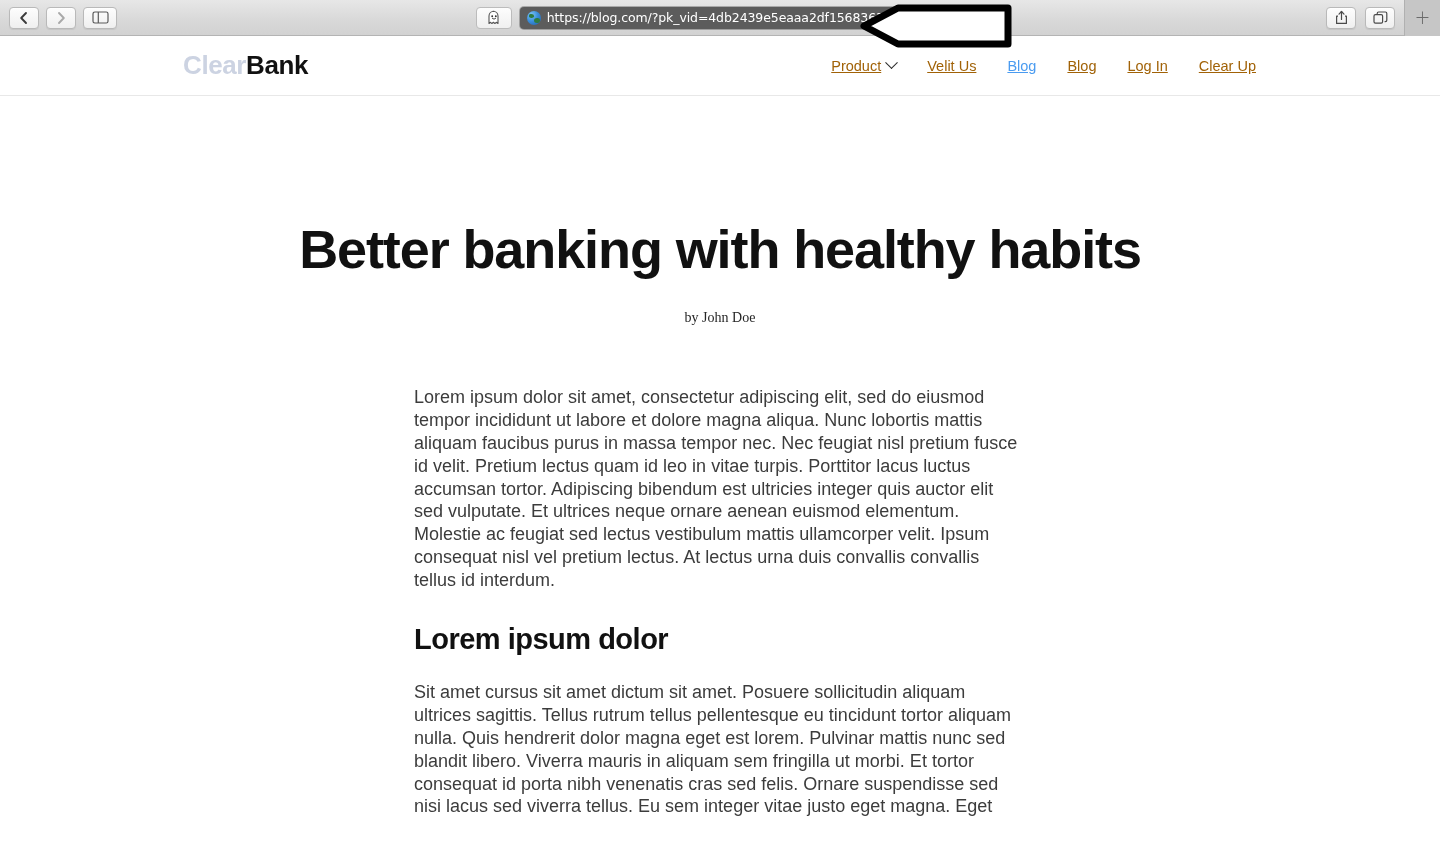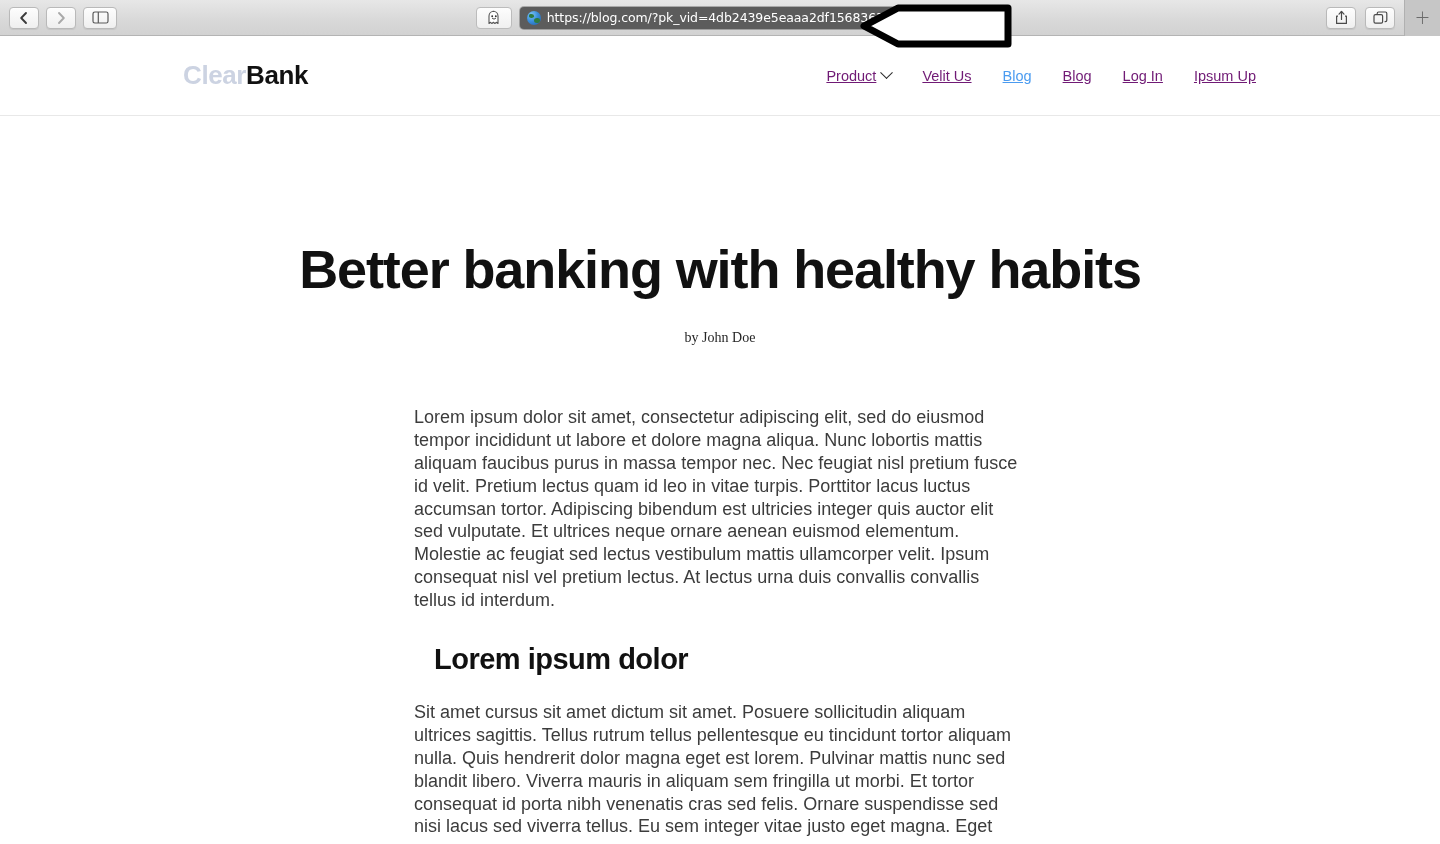--- a/index.html
+++ b/index.html
@@ -137,21 +137,21 @@
     top: 4px;
     width: 154px;
     height: 44px;
     z-index: 40;
     pointer-events: none;
   }
 
   
   .site-header {
     width: 1440px;
-    height: 80px;
+    height: 60px;
     background: #ffffff;
     border-bottom: 1px solid #e8e8e8;
     display: flex;
     align-items: center;
     padding: 0 184px 0 183px;
   }
   .brand {
     font-size: 26px;
     font-weight: bold;
     letter-spacing: -0.4px;
@@ -162,21 +162,21 @@
   .brand .brand-b { color: #111111; }
 
   .site-nav {
     margin-left: auto;
     display: flex;
     align-items: center;
     gap: 31px;
   }
   .nav-item {
     font-size: 14.5px;
-    color: #701a75;
+    color: #a16207;
     font-family: "Liberation Sans", sans-serif;
     white-space: nowrap;
     display: flex;
     align-items: center;
     gap: 6px;
   }
   .nav-item.active { color: #4a9bf0; }
   .chev-down {
     display: inline-block;
     width: 9px; height: 9px;
@@ -226,21 +226,20 @@
     text-align: left;
   }
   .section-title {
     font-size: 29px;
     font-weight: bold;
     color: #111111;
     letter-spacing: -0.5px;
     margin-top: 32px;
     margin-bottom: 25px;
     font-family: "Liberation Sans", sans-serif;
-    margin-left: 20px;
   }
 </style>
 </head>
 <body>
 
 <div class="browser-toolbar">
 
   <div class="tb-left">
     <div class="tb-btn">
       <svg width="12" height="14" viewBox="0 0 12 14">
@@ -306,21 +305,21 @@
 
   <nav class="site-nav">
     <a class="nav-item" href="#">
       <span>Product</span>
       <span class="chev-down"></span>
     </a>
     <a class="nav-item" href="#">Velit Us</a>
     <a class="nav-item active" href="#">Blog</a>
     <a class="nav-item" href="#">Blog</a>
     <a class="nav-item" href="#">Log In</a>
-    <a class="nav-item" href="#">Ipsum Up</a>
+    <a class="nav-item" href="#">Clear Up</a>
   </nav>
 </header>
 
 <main class="page">
   <div class="article-head">
     <h1 class="article-title">Better banking with healthy habits</h1>
     <div class="article-byline">by John Doe</div>
   </div>
 
   <article class="article-body">

